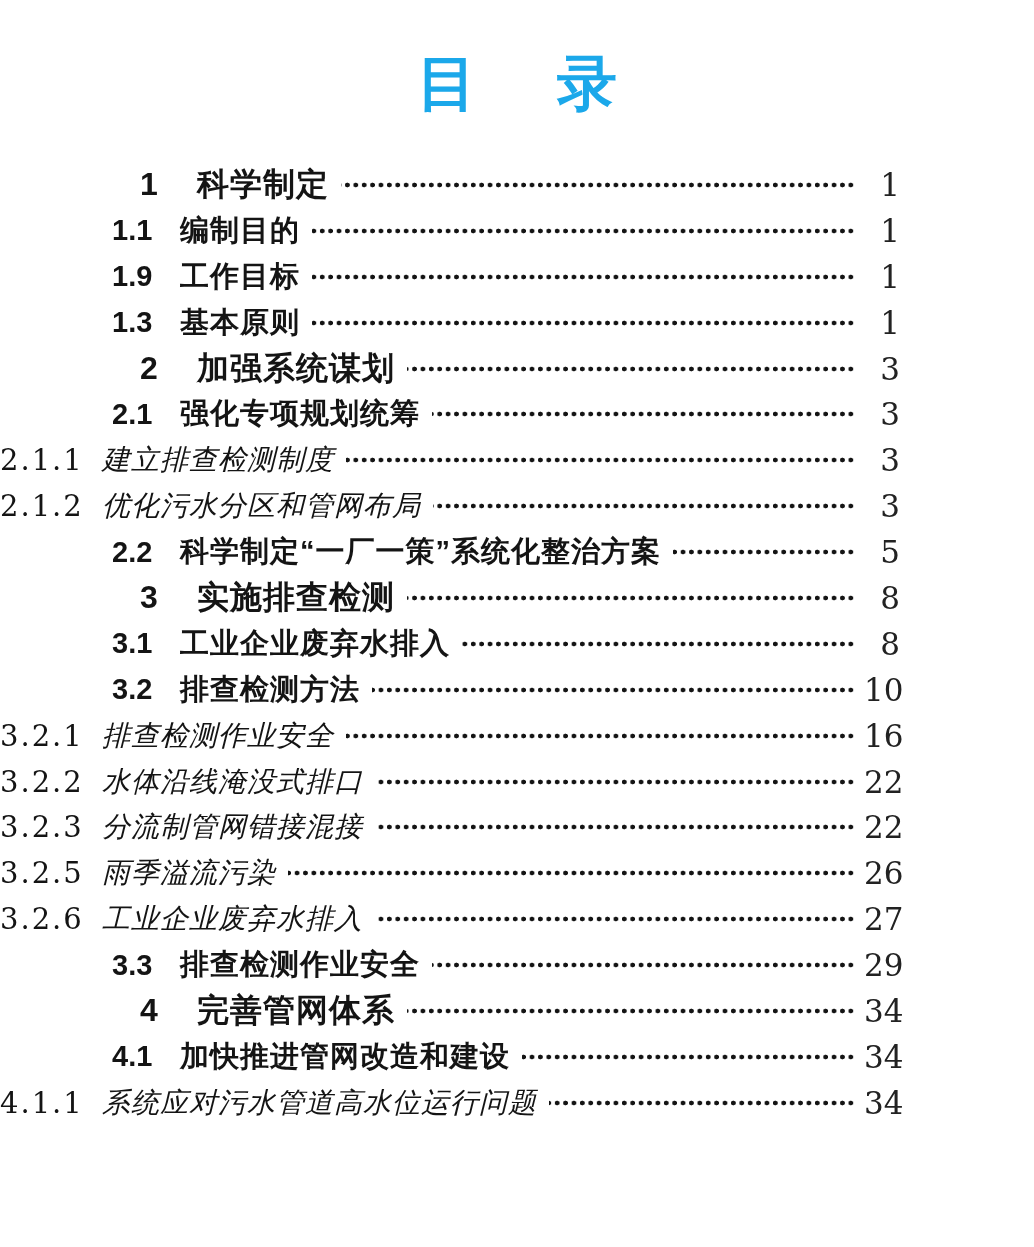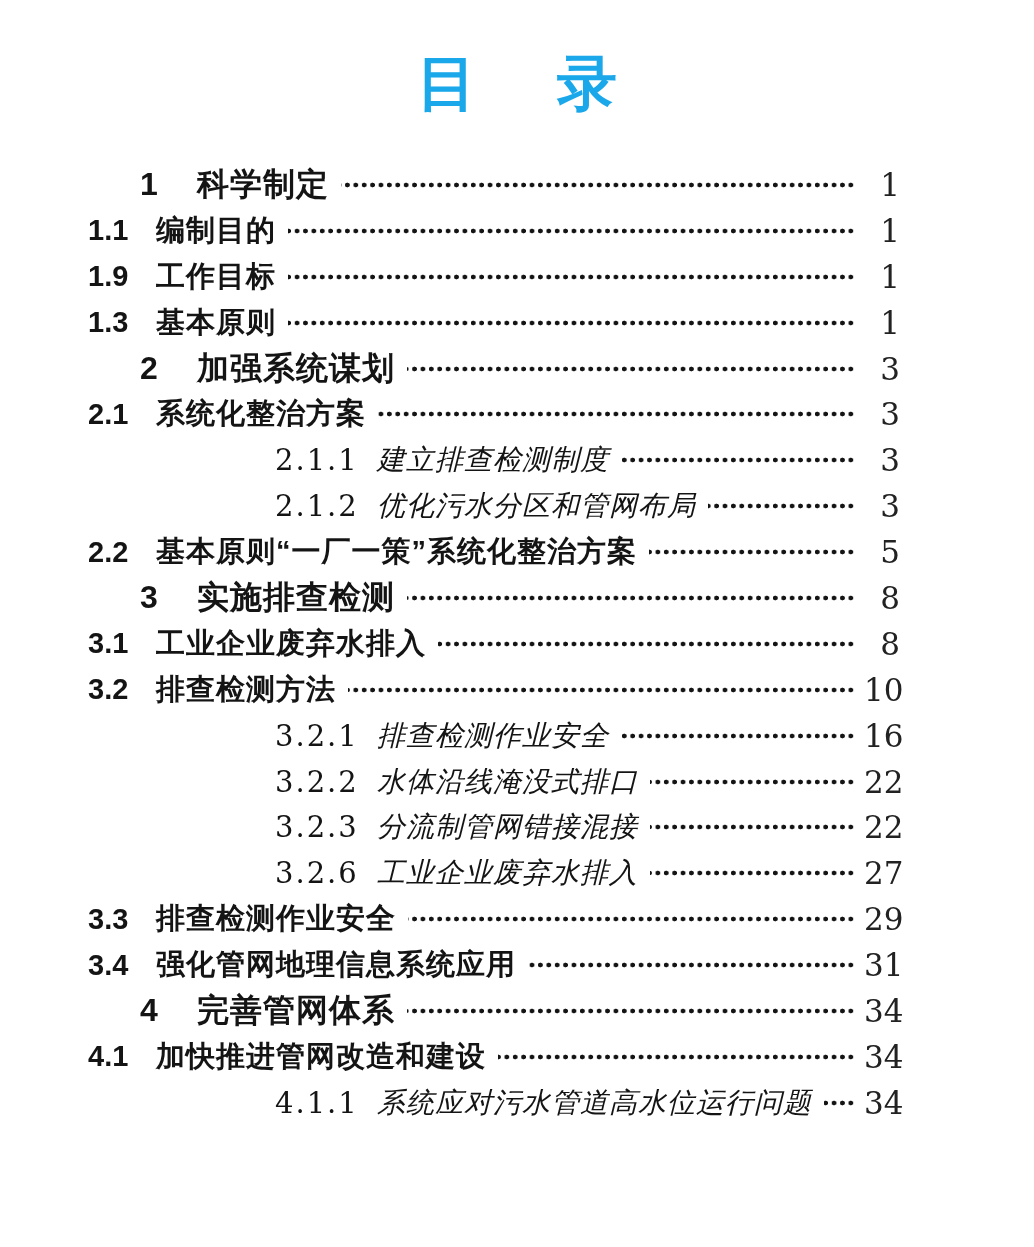--- a/index.html
+++ b/index.html
@@ -31,24 +31,23 @@
     align-items: center;
     height: 45.9px;
     padding-right: 134px;
     box-sizing: border-box;
     white-space: nowrap;
   }
   .toc-row .num { flex: 0 0 auto; }
   .toc-row .lbl { flex: 0 0 auto; letter-spacing: 1px; }
   .level-1 { padding-left: 140px; font-weight: 700; font-size: 32px; }
   .level-1 .num { width: 57px; }
-  .level-2 { padding-left: 88px; font-weight: 700; font-size: 29px; align-items: center; }
+  .level-2 { padding-left: 112px; font-weight: 700; font-size: 29px; align-items: center; }
   .level-2 .num { width: 68px; }
   .level-3 {
-    padding-left: 275px;
     font-size: 28px;
     font-family: "DejaVu Serif", serif;
     font-style: italic;
     font-weight: 400;
   }
   .level-3 .num {
     width: 102px;
     font-style: normal;
     letter-spacing: 2px;
     font-size: 29px;
@@ -111,39 +110,39 @@
         <span class="pgnum">1</span>
       </div>
       <div class="toc-row level-1">
         <span class="num">2</span>
         <span class="lbl">加强系统谋划</span>
         <span class="leader"></span>
         <span class="pgnum">3</span>
       </div>
       <div class="toc-row level-2">
         <span class="num">2.1</span>
-        <span class="lbl">系统化整治方案</span>
+        <span class="lbl">强化专项规划统筹</span>
         <span class="leader"></span>
         <span class="pgnum">3</span>
       </div>
       <div class="toc-row level-3">
         <span class="num">2.1.1</span>
         <span class="lbl">建立排查检测制度</span>
         <span class="leader"></span>
         <span class="pgnum">3</span>
       </div>
       <div class="toc-row level-3">
         <span class="num">2.1.2</span>
         <span class="lbl">优化污水分区和管网布局</span>
         <span class="leader"></span>
         <span class="pgnum">3</span>
       </div>
       <div class="toc-row level-2">
         <span class="num">2.2</span>
-        <span class="lbl">基本原则“一厂一策”系统化整治方案</span>
+        <span class="lbl">科学制定“一厂一策”系统化整治方案</span>
         <span class="leader"></span>
         <span class="pgnum">5</span>
       </div>
       <div class="toc-row level-1">
         <span class="num">3</span>
         <span class="lbl">实施排查检测</span>
         <span class="leader"></span>
         <span class="pgnum">8</span>
       </div>
       <div class="toc-row level-2">
@@ -170,36 +169,36 @@
         <span class="leader"></span>
         <span class="pgnum">22</span>
       </div>
       <div class="toc-row level-3">
         <span class="num">3.2.3</span>
         <span class="lbl">分流制管网错接混接</span>
         <span class="leader"></span>
         <span class="pgnum">22</span>
       </div>
       <div class="toc-row level-3">
+        <span class="num">3.2.5</span>
+        <span class="lbl">雨季溢流污染</span>
+        <span class="leader"></span>
+        <span class="pgnum">26</span>
+      </div>
+      <div class="toc-row level-3">
         <span class="num">3.2.6</span>
         <span class="lbl">工业企业废弃水排入</span>
         <span class="leader"></span>
         <span class="pgnum">27</span>
       </div>
       <div class="toc-row level-2">
         <span class="num">3.3</span>
         <span class="lbl">排查检测作业安全</span>
         <span class="leader"></span>
         <span class="pgnum">29</span>
-      </div>
-      <div class="toc-row level-2">
-        <span class="num">3.4</span>
-        <span class="lbl">强化管网地理信息系统应用</span>
-        <span class="leader"></span>
-        <span class="pgnum">31</span>
       </div>
       <div class="toc-row level-1">
         <span class="num">4</span>
         <span class="lbl">完善管网体系</span>
         <span class="leader"></span>
         <span class="pgnum">34</span>
       </div>
       <div class="toc-row level-2">
         <span class="num">4.1</span>
         <span class="lbl">加快推进管网改造和建设</span>

